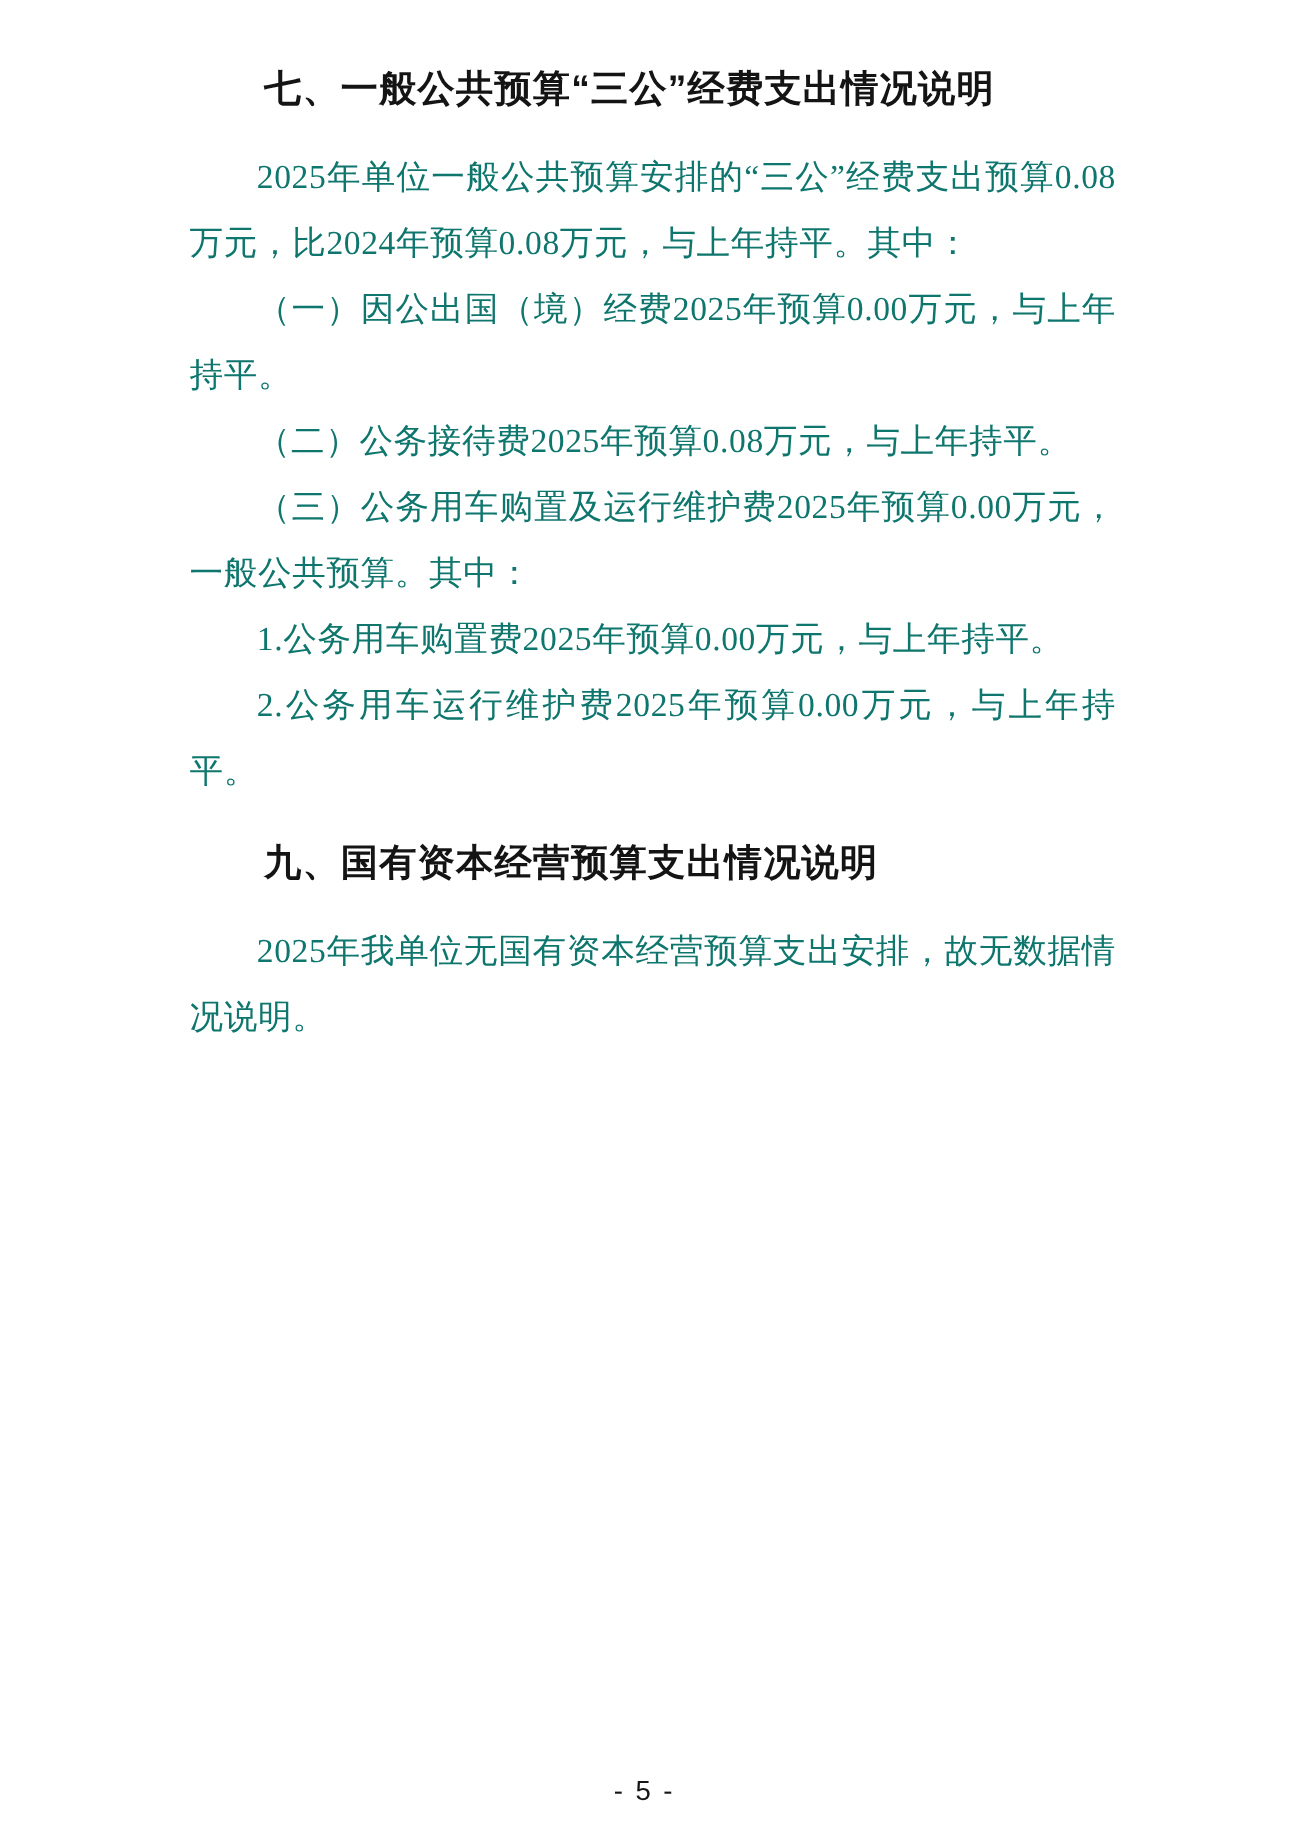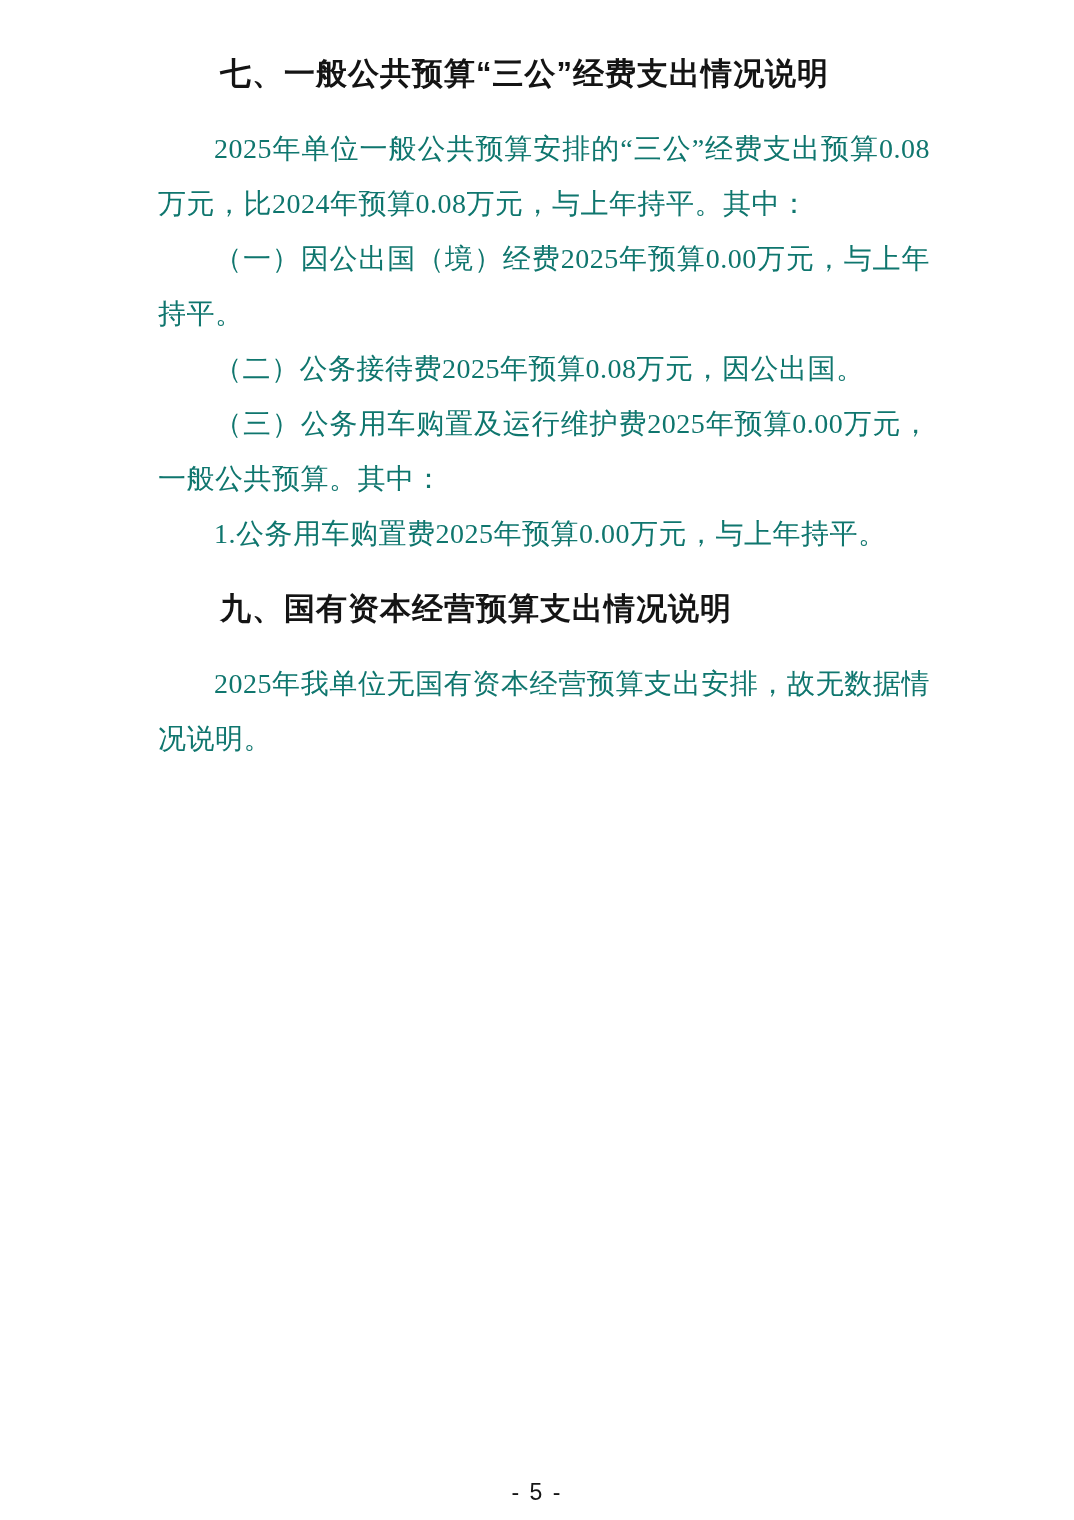--- a/index.html
+++ b/index.html
@@ -60,23 +60,24 @@
 </head>
 <body>
 
 <div class="page">
   <main class="content">
 
     <section class="section">
       <h2 class="section-heading">七、一般公共预算“三公”经费支出情况说明</h2>
       <p class="para">2025年单位一般公共预算安排的“三公”经费支出预算0.08万元，比2024年预算0.08万元，与上年持平。其中：</p>
       <p class="para">（一）因公出国（境）经费2025年预算0.00万元，与上年持平。</p>
-      <p class="para">（二）公务接待费2025年预算0.08万元，因公出国。</p>
+      <p class="para">（二）公务接待费2025年预算0.08万元，与上年持平。</p>
       <p class="para">（三）公务用车购置及运行维护费2025年预算0.00万元，一般公共预算。其中：</p>
       <p class="para">1.公务用车购置费2025年预算0.00万元，与上年持平。</p>
+      <p class="para">2.公务用车运行维护费2025年预算0.00万元，与上年持平。</p>
     </section>
 
 
     <section class="section">
       <h2 class="section-heading">九、国有资本经营预算支出情况说明</h2>
       <p class="para">2025年我单位无国有资本经营预算支出安排，故无数据情况说明。</p>
     </section>
 
 
   </main>

